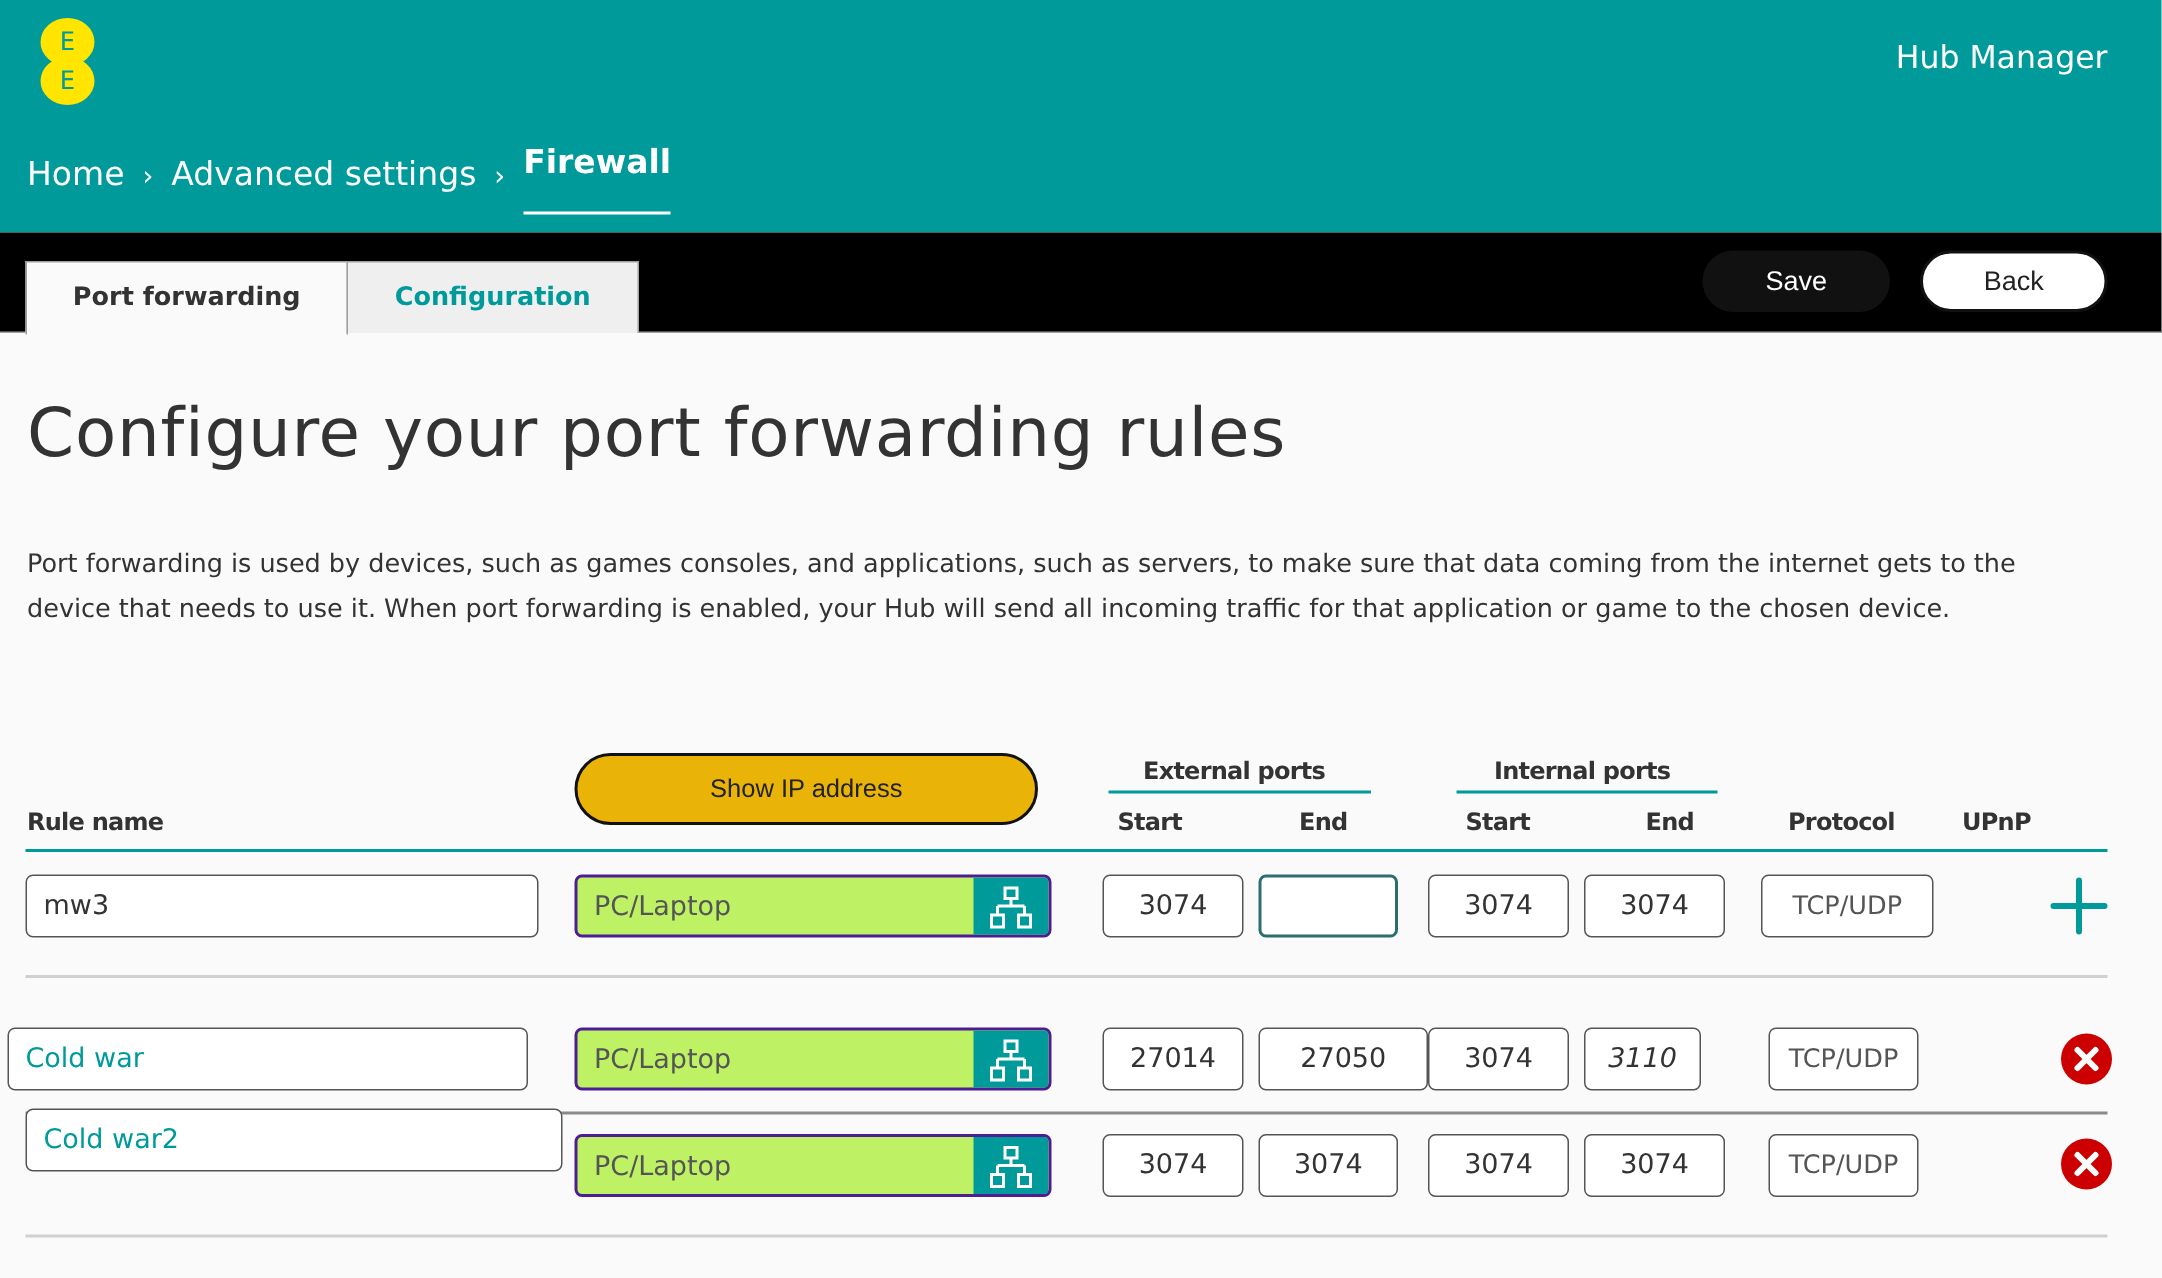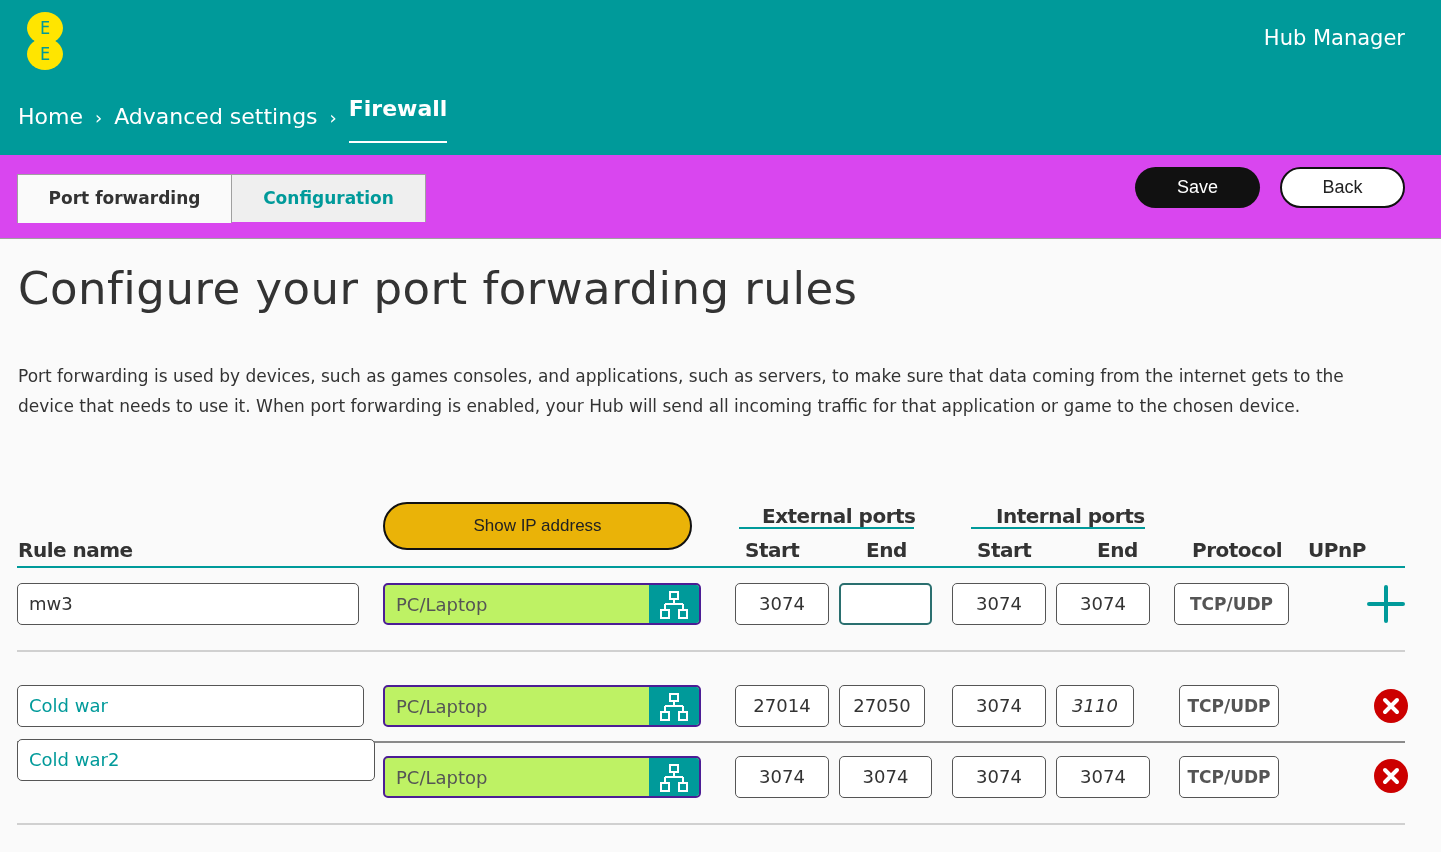--- a/index.html
+++ b/index.html
@@ -8,41 +8,41 @@
     .logo { position: absolute; left: 27px; top: 12px; width: 36px; height: 58px; }
     .logo .dot { position: absolute; left: 0; width: 36px; height: 32px; border-radius: 50%; background: #ffe500; color: #009a9a; font-size: 17px; text-align: center; line-height: 32px; font-family: "DejaVu Sans Mono", monospace; }
     .logo .dot.d1 { top: 0; }
     .logo .dot.d2 { top: 26px; }
     .hub-title { position: absolute; right: 36px; top: 26px; color: #fff; font-size: 21px; }
     .breadcrumb { position: absolute; left: 18px; top: 93px; display: flex; align-items: center; color: #fff; font-size: 22px; }
     .breadcrumb .crumb { cursor: pointer; }
     .breadcrumb .sep { margin: 0 12px; font-size: 18px; position: relative; top: 1px; }
     .breadcrumb .current { font-weight: bold; border-bottom: 2px solid #fff; padding-bottom: 20px; position: relative; top: 3px; }
 
-    .tabbar { position: absolute; left: 0; top: 155px; width: 1441px; height: 84px; background: #d946ef; border-bottom: 1px solid #a0a0a0; }
+    .tabbar { position: absolute; left: 0; top: 155px; width: 1441px; height: 67px; background: #000000; border-bottom: 1px solid #a0a0a0; }
     .tab { position: absolute; top: 19px; height: 48px; border: 1px solid #a0a0a0; border-bottom: none; font-size: 17px; font-weight: bold; text-align: center; line-height: 46px; cursor: pointer; }
     .tab.active { left: 17px; width: 215px; background: #fafafa; color: #333; height: 49px; }
     .tab.inactive { left: 231px; width: 195px; background: #efefef; color: #009a9a; }
     .btn-save { position: absolute; left: 1135px; top: 12px; width: 125px; height: 41px; border-radius: 21px; background: #111; color: #fff; font-size: 18px; border: none; text-align: center; line-height: 41px; cursor: pointer; }
     .btn-back { position: absolute; left: 1280px; top: 12px; width: 125px; height: 41px; border-radius: 21px; background: #fff; color: #222; font-size: 18px; border: 2px solid #111; text-align: center; line-height: 37px; cursor: pointer; }
 
     .page-title { position: absolute; left: 18px; top: 262px; font-size: 45px; color: #333; font-weight: normal; letter-spacing: 0.5px; }
     .intro { position: absolute; left: 18px; top: 361px; width: 1380px; font-size: 17px; line-height: 30px; color: #333; }
 
-    .col-head { position: absolute; font-size: 20px; font-weight: bold; color: #333; letter-spacing: -0.5px; }
+    .col-head { position: absolute; font-size: 16px; font-weight: bold; color: #333; letter-spacing: -0.5px; }
     .group-line { position: absolute; height: 2px; background: #009a9a; }
     .head-rule { position: absolute; left: 17px; top: 566px; width: 1388px; height: 2px; background: #009a9a; }
     .show-ip { position: absolute; left: 383px; top: 502px; width: 309px; height: 48px; border: 2px solid #111; border-radius: 24px; background: #eab308; font-size: 17px; color: #222; text-align: center; line-height: 44px; cursor: pointer; }
 
     .field { position: absolute; height: 42px; border: 1px solid #555; border-radius: 5px; background: #fff; font-size: 18px; color: #333; line-height: 40px; }
     .field.name { padding-left: 11px; }
     .field.teal { color: #009a9a; }
     .field.port { text-align: center; }
     .field.focused { border: 2px solid #2a6f6f; }
-    .field.proto { text-align: center; color: #555; font-size: 17px; font-weight: bold; }
+    .field.proto { text-align: center; color: #555; font-size: 17px; }
     .device { position: absolute; height: 42px; border: 2px solid #4c1d95; border-radius: 5px; background: #bef264; overflow: hidden; }
     .device .dev-text { position: absolute; left: 11px; top: 0; line-height: 40px; font-size: 18px; color: #555; }
     .device .dev-btn { position: absolute; right: 0; top: 0; width: 50px; height: 40px; background: #009a9a; cursor: pointer; display: flex; align-items: center; justify-content: center; }
 
     .row-rule { position: absolute; left: 17px; width: 1388px; height: 2px; background: #d0d0d0; }
     .row-rule.dark { background: #8a8a8a; }
     .add-icon { position: absolute; left: 1366px; top: 584px; width: 40px; height: 40px; cursor: pointer; }
     .del-icon { position: absolute; width: 36px; height: 36px; cursor: pointer; }
   </style>
 </head>
@@ -105,34 +105,34 @@
   <div class="field port" style="left:952px; top:583px; width:94px;">3074</div>
   <div class="field port" style="left:1056px; top:583px; width:94px;">3074</div>
   <div class="field proto" style="left:1174px; top:583px; width:115px;">TCP/UDP</div>
   <svg class="add-icon" viewBox="0 0 40 40">
       <path d="M20 3v34M3 20h34" stroke="#009a9a" stroke-width="4" stroke-linecap="round"></path>
     </svg>
 </div>
 <div class="row-rule" style="top:650px;"></div>
 
 <div>
-  <div class="field name teal" style="left:17px; top:685px; width:347px;">Cold war</div>
+  <div class="field name teal" style="left:5px; top:685px; width:347px;">Cold war</div>
   <div class="device" style="left:383px; top:685px; width:318px;">
     <span class="dev-text">PC/Laptop</span>
     <span class="dev-btn">
       <svg width="30" height="30" viewBox="0 0 30 30" fill="none" stroke="#fff" stroke-width="2">
           <rect x="11" y="2" width="8" height="7"></rect>
           <path d="M15 9v5M6 14h18M6 14v6M24 14v6"></path>
           <rect x="2" y="20" width="8" height="8"></rect>
           <rect x="20" y="20" width="8" height="8"></rect>
         </svg>
     </span>
   </div>
   <div class="field port" style="left:735px; top:685px; width:94px;">27014</div>
-  <div class="field port" style="left:839px; top:685px; width:86px;">27050</div>
+  <div class="field port" style="left:839px; top:685px; width:113px;">27050</div>
   <div class="field port" style="left:952px; top:685px; width:94px;">3074</div>
   <div class="field port" style="left:1056px; top:685px; width:78px;font-style:italic;">3110</div>
   <div class="field proto" style="left:1179px; top:685px; width:100px;">TCP/UDP</div>
   <svg class="del-icon" style="left:1373px; top:688px;" viewBox="0 0 36 36">
       <circle cx="18" cy="18" r="17" fill="#cc0000"></circle>
       <path d="M12 12l12 12M24 12L12 24" stroke="#fff" stroke-width="4" stroke-linecap="round"></path>
     </svg>
 </div>
 <div class="row-rule dark" style="top:741px;"></div>
 

